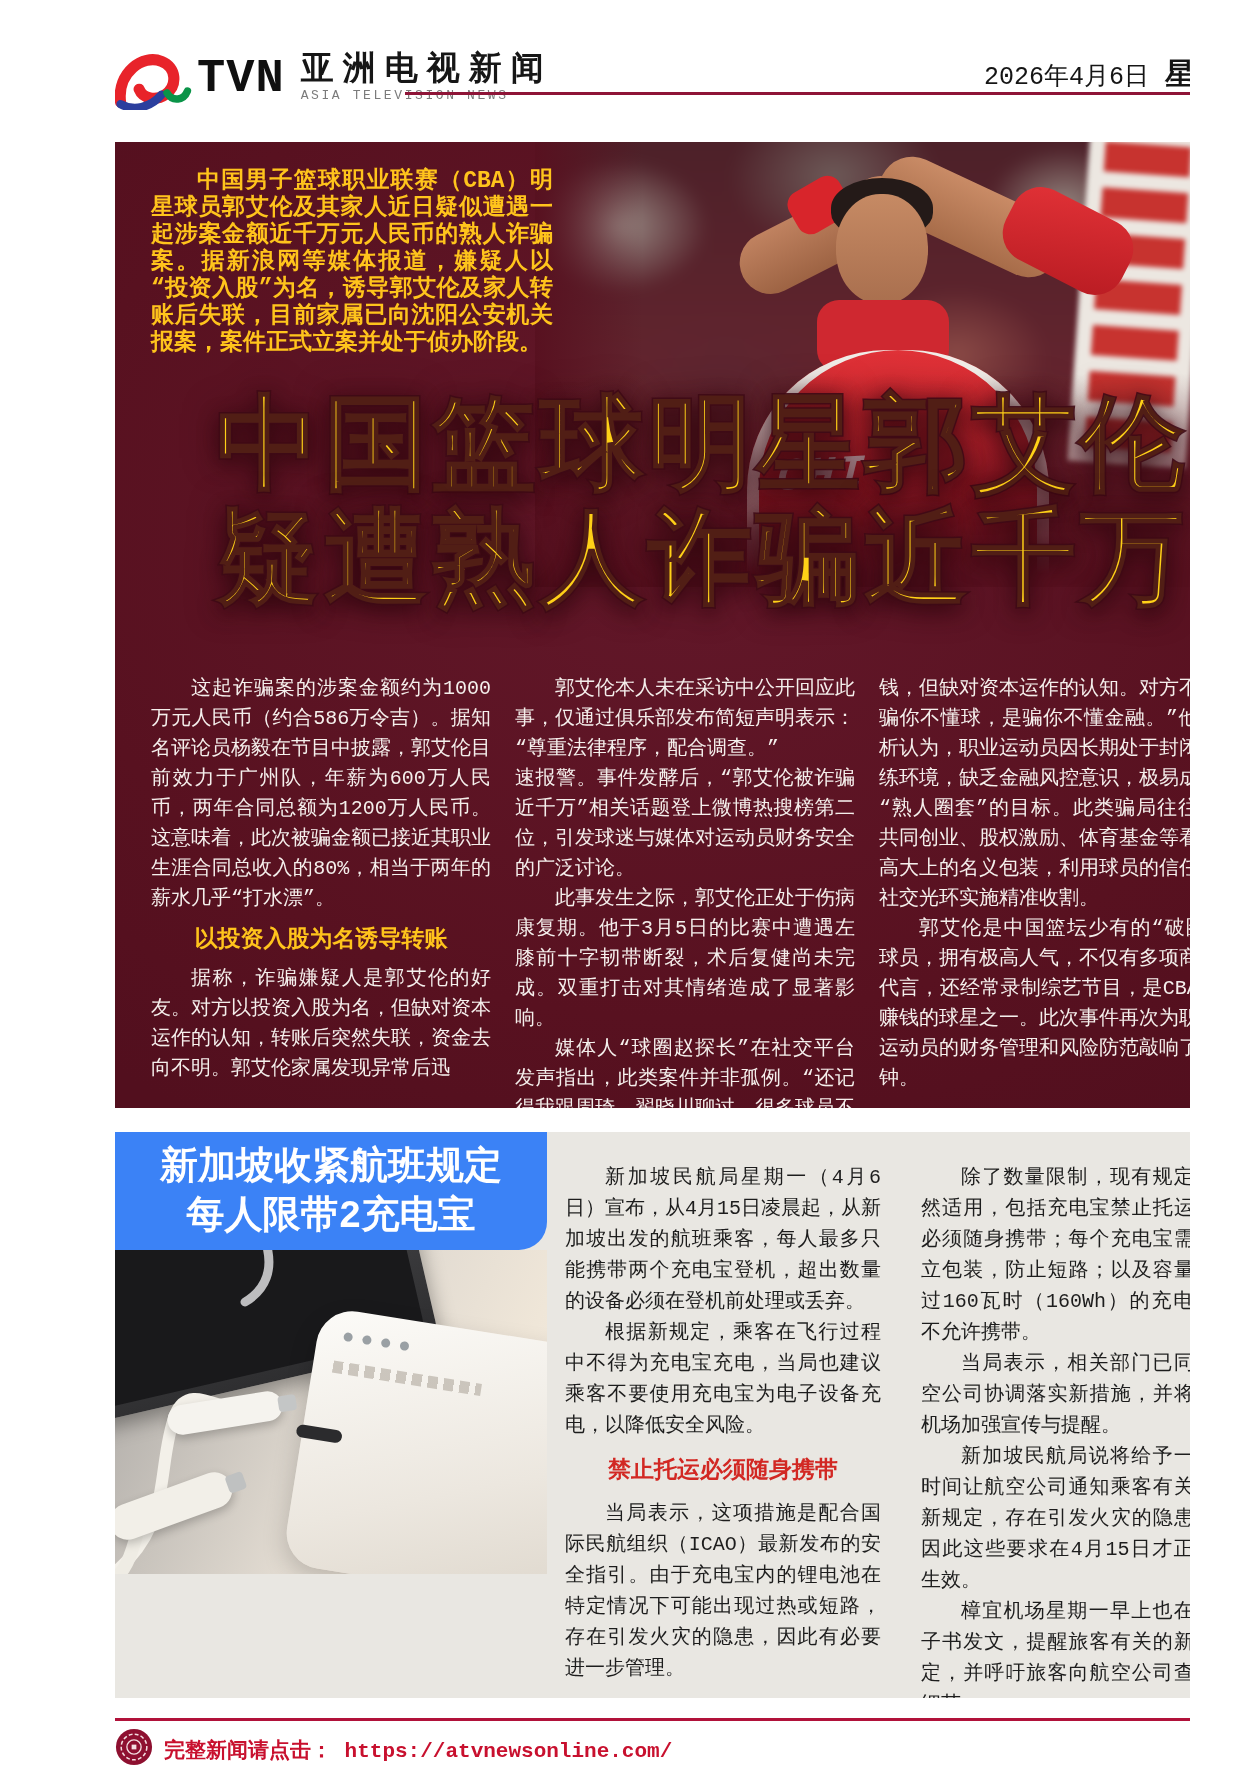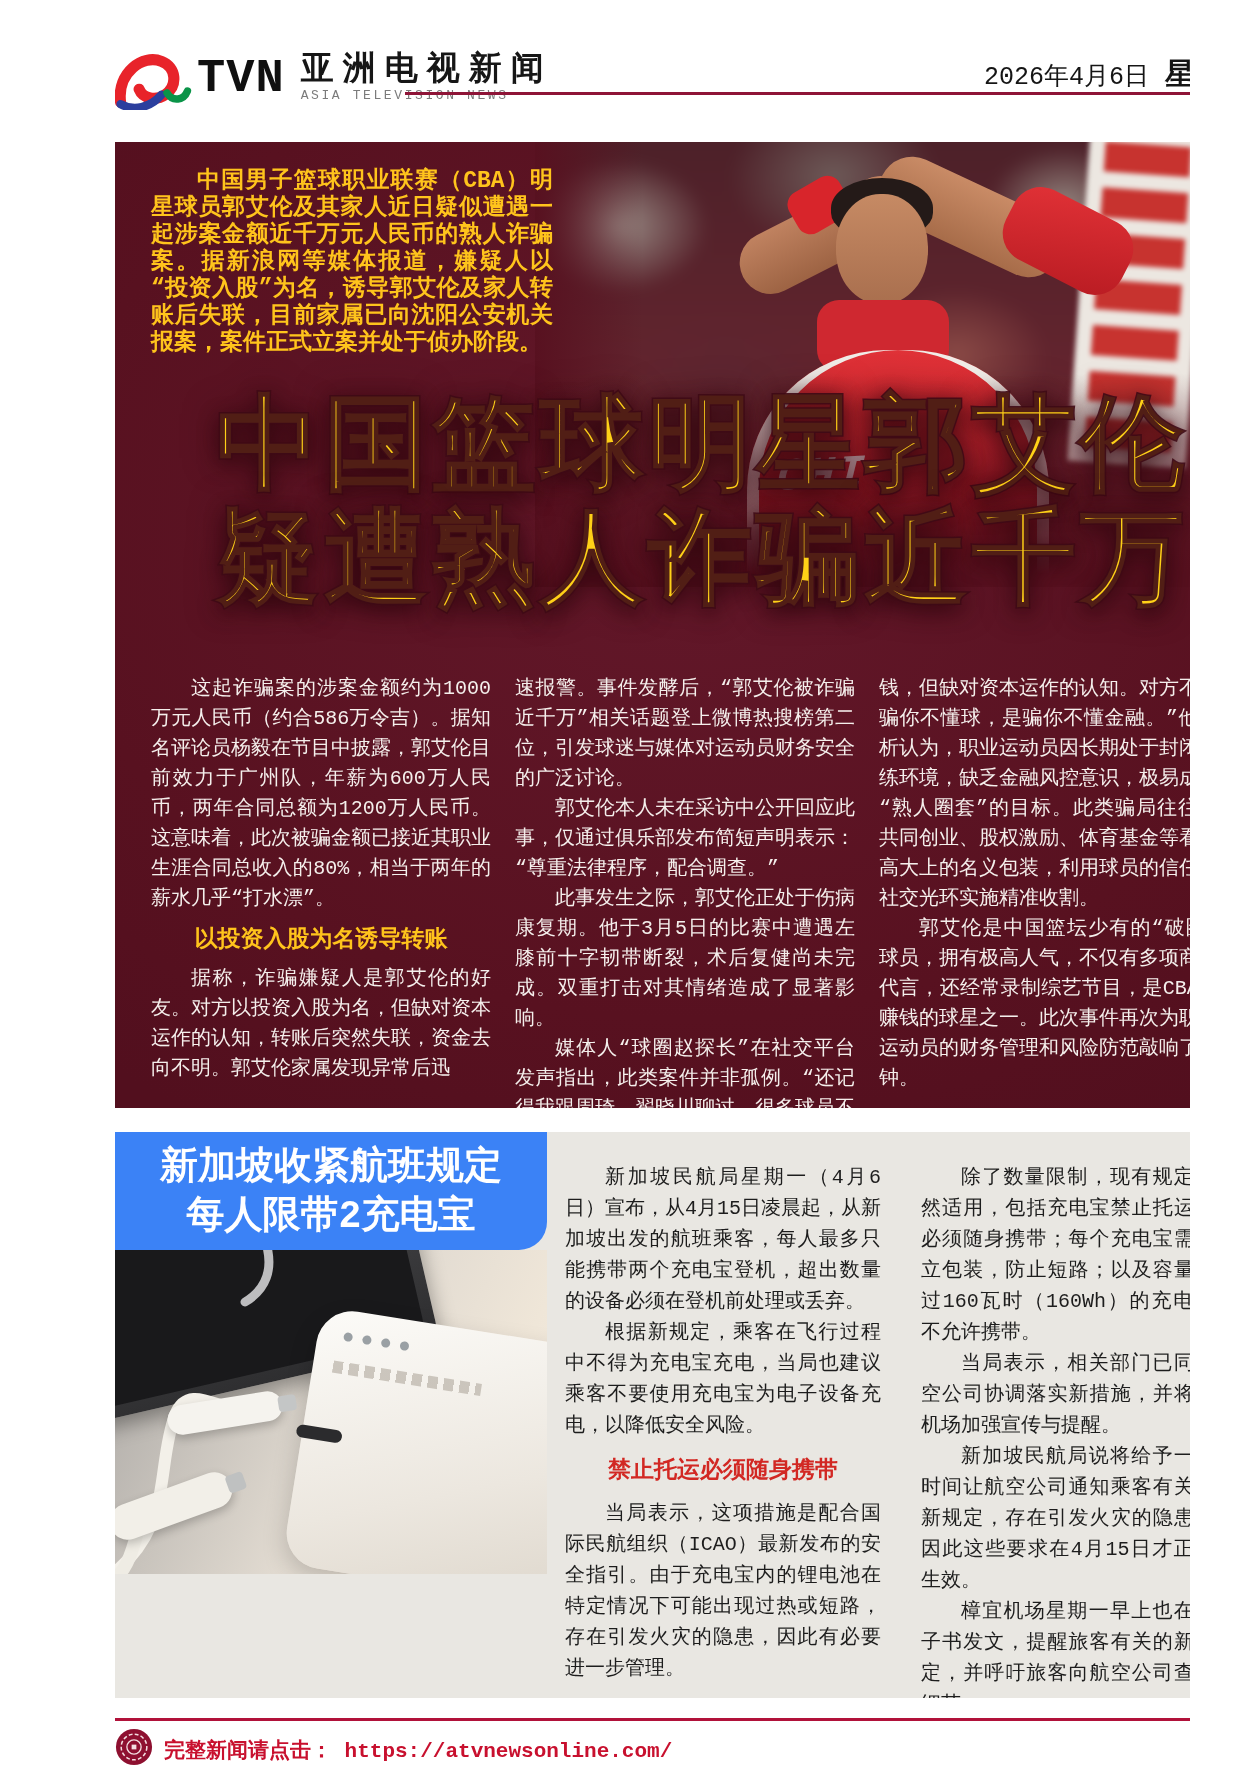--- a/index.html
+++ b/index.html
@@ -165,22 +165,22 @@
       <span>疑遭熟人诈骗近千万</span>
     </h1>
 
     <div class="a1-cols">
       <div class="col">
           <div class="para indent">这起诈骗案的涉案金额约为1000万元人民币（约合586万令吉）。据知名评论员杨毅在节目中披露，郭艾伦目前效力于广州队，年薪为600万人民币，两年合同总额为1200万人民币。这意味着，此次被骗金额已接近其职业生涯合同总收入的80%，相当于两年的薪水几乎“打水漂”。</div>
           <div class="subhead">以投资入股为名诱导转账</div>
           <div class="para indent">据称，诈骗嫌疑人是郭艾伦的好友。对方以投资入股为名，但缺对资本运作的认知，转账后突然失联，资金去向不明。郭艾伦家属发现异常后迅</div>
         </div>
       <div class="col">
+          <div class="para indent">郭艾伦本人未在采访中公开回应此事，仅通过俱乐部发布简短声明表示：“尊重法律程序，配合调查。”</div>
           <div class="para">速报警。事件发酵后，“郭艾伦被诈骗近千万”相关话题登上微博热搜榜第二位，引发球迷与媒体对运动员财务安全的广泛讨论。</div>
-          <div class="para indent">郭艾伦本人未在采访中公开回应此事，仅通过俱乐部发布简短声明表示：“尊重法律程序，配合调查。”</div>
           <div class="para indent">此事发生之际，郭艾伦正处于伤病康复期。他于3月5日的比赛中遭遇左膝前十字韧带断裂，术后复健尚未完成。双重打击对其情绪造成了显著影响。</div>
           <div class="para indent">媒体人“球圈赵探长”在社交平台发声指出，此类案件并非孤例。“还记得我跟周琦、翟晓川聊过，很多球员不缺</div>
         </div>
       <div class="col">
           <div class="para">钱，但缺对资本运作的认知。对方不是骗你不懂球，是骗你不懂金融。”他分析认为，职业运动员因长期处于封闭训练环境，缺乏金融风控意识，极易成为“熟人圈套”的目标。此类骗局往往以共同创业、股权激励、体育基金等看似高大上的名义包装，利用球员的信任与社交光环实施精准收割。</div>
           <div class="para indent">郭艾伦是中国篮坛少有的“破圈”球员，拥有极高人气，不仅有多项商业代言，还经常录制综艺节目，是CBA最赚钱的球星之一。此次事件再次为职业运动员的财务管理和风险防范敲响了警钟。</div>
         </div>
     </div>
   </section>
 

